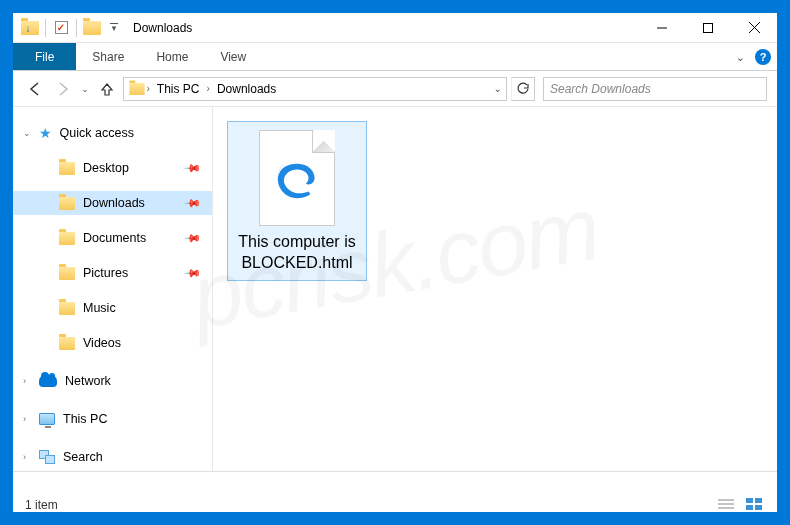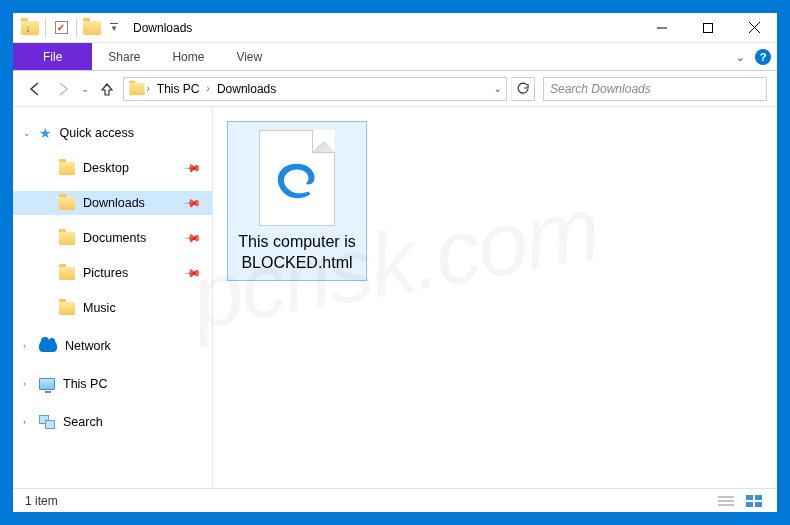--- a/index.html
+++ b/index.html
@@ -9,21 +9,21 @@
 .titlebar-icons { display: flex; align-items: center; gap: 0; padding-left: 6px; }
 .qat-icon { width: 22px; height: 22px; display: flex; align-items: center; justify-content: center; font-size: 13px; }
 .qat-sep { width: 1px; height: 18px; background: #d0d0d0; margin: 0 4px; }
 .folder-sm { width: 18px; height: 14px; background: linear-gradient(to bottom, #ffe79c, #f8c95a); border-radius: 1px; position: relative; }
 .folder-sm::before { content: ""; position: absolute; top: -3px; left: 0; width: 7px; height: 3px; background: #f8c95a; border-radius: 1px 1px 0 0; }
 .title-text { margin-left: 8px; font-size: 12px; color: #000; }
 .win-controls { margin-left: auto; display: flex; }
 .win-btn { width: 46px; height: 30px; display: flex; align-items: center; justify-content: center; cursor: default; }
 .ribbon { height: 28px; background: #fff; display: flex; align-items: stretch; border-bottom: 1px solid #d0d0d0; position: relative; }
 .ribbon-tab { padding: 0 16px; font-size: 12px; display: flex; align-items: center; color: #444; cursor: default; }
-.ribbon-tab.file { background: #6d28d9; color: #fff; padding: 0 30px; }
+.ribbon-tab.file { background: #0369a1; color: #fff; padding: 0 22px; }
 .ribbon-right { position: absolute; right: 6px; top: 0; height: 28px; display: flex; align-items: center; gap: 10px; }
 .help-circle { width: 16px; height: 16px; border-radius: 50%; background: #0078d7; color: #fff; font-size: 11px; font-weight: bold; display: flex; align-items: center; justify-content: center; }
 .addrbar { height: 36px; background: #fff; display: flex; align-items: center; padding: 4px 10px; gap: 4px; border-bottom: 1px solid #e8e8e8; }
 .nav-btn { width: 24px; height: 24px; display: flex; align-items: center; justify-content: center; color: #555; }
 .nav-btn.disabled { color: #bbb; }
 .breadcrumb { flex: 1; height: 24px; border: 1px solid #ccc; display: flex; align-items: center; padding: 0 4px; font-size: 12px; gap: 2px; }
 .bc-sep { color: #666; font-size: 10px; margin: 0 2px; }
 .bc-item { padding: 0 3px; }
 .refresh { width: 24px; height: 24px; display: flex; align-items: center; justify-content: center; border-top: 1px solid #ccc; border-right: 1px solid #ccc; border-bottom: 1px solid #ccc; border-left: 1px solid #eee; }
 .searchbox { width: 224px; height: 24px; border: 1px solid #ccc; display: flex; align-items: center; padding: 0 6px; margin-left: 4px; font-size: 12px; color: #888; font-style: italic; }
@@ -47,21 +47,21 @@
 .network-icon { width: 16px; height: 14px; position: relative; }
 .network-icon::before { content: ""; position: absolute; left: 0; top: 0; width: 8px; height: 7px; border: 1px solid #5aa3d8; background: #bfe4ff; }
 .network-icon::after { content: ""; position: absolute; right: 0; bottom: 0; width: 8px; height: 7px; border: 1px solid #5aa3d8; background: #bfe4ff; }
 .content { flex: 1; padding: 14px; position: relative; }
 .file-item { width: 140px; display: flex; flex-direction: column; align-items: center; border: 1px solid #89c3ef; background: #e5f3ff; padding: 8px 4px 6px; }
 .file-icon { width: 76px; height: 96px; background: #fff; border: 1px solid #ccc; position: relative; margin-bottom: 6px; display: flex; align-items: center; justify-content: center; }
 .file-icon .dogear { position: absolute; top: 0; right: 0; width: 22px; height: 22px; background: linear-gradient(135deg, #fff 0%, #fff 48%, #ddd 50%, #f0f0f0 100%); border-left: 1px solid #ccc; border-bottom: 1px solid #ccc; }
 .file-icon .dogear::after { content: ""; position: absolute; top: -1px; right: -1px; width: 0; height: 0; border-top: 22px solid #fff; border-left: 22px solid transparent; }
 .edge-logo { width: 46px; height: 46px; }
 .file-label { font-size: 16px; text-align: center; line-height: 1.3; color: #000; }
-.statusbar { height: 24px; border-top: 1px solid #e0e0e0; display: flex; align-items: center; padding: 0 12px; font-size: 12px; color: #333; }
+.statusbar { height: 41px; border-top: 1px solid #e0e0e0; display: flex; align-items: flex-end; padding: 0 12px; font-size: 12px; color: #333; }
 .status-right { margin-left: auto; display: flex; gap: 6px; }
 .view-btn { width: 22px; height: 16px; display: flex; align-items: center; justify-content: center; }
 .watermark { position: absolute; top: 50%; left: 50%; transform: translate(-50%, -50%) rotate(-10deg); font-size: 90px; font-weight: 300; color: rgba(0,0,0,0.04); letter-spacing: -2px; pointer-events: none; font-style: italic; white-space: nowrap; }
 .dl-arrow { color: #1a6fb8; font-size: 14px; font-weight: bold; }
 .chk { width: 13px; height: 13px; border: 1px solid #888; display: flex; align-items: center; justify-content: center; color: #d83b01; font-size: 10px; font-weight: bold; }
 </style>
 </head>
 <body>
 
 <div class="window">
@@ -173,20 +173,24 @@
       </div>
       <div class="tree-item sub">
         <div class="icon-sm folder-yellow"></div>
         <span>Pictures</span>
         <span class="pin">📌</span>
       </div>
       <div class="tree-item sub">
         <div class="icon-sm folder-yellow"></div>
         <span>Music</span>
       </div>
+      <div class="tree-item sub">
+        <div class="icon-sm folder-yellow"></div>
+        <span>Videos</span>
+      </div>
       <div class="tree-sep"></div>
       <div class="tree-item">
         <span class="tree-caret">›</span>
         <div class="onedrive-icon"></div>
         <span>Network</span>
       </div>
       <div class="tree-sep"></div>
       <div class="tree-item">
         <span class="tree-caret">›</span>
         <div class="monitor-icon"></div>

